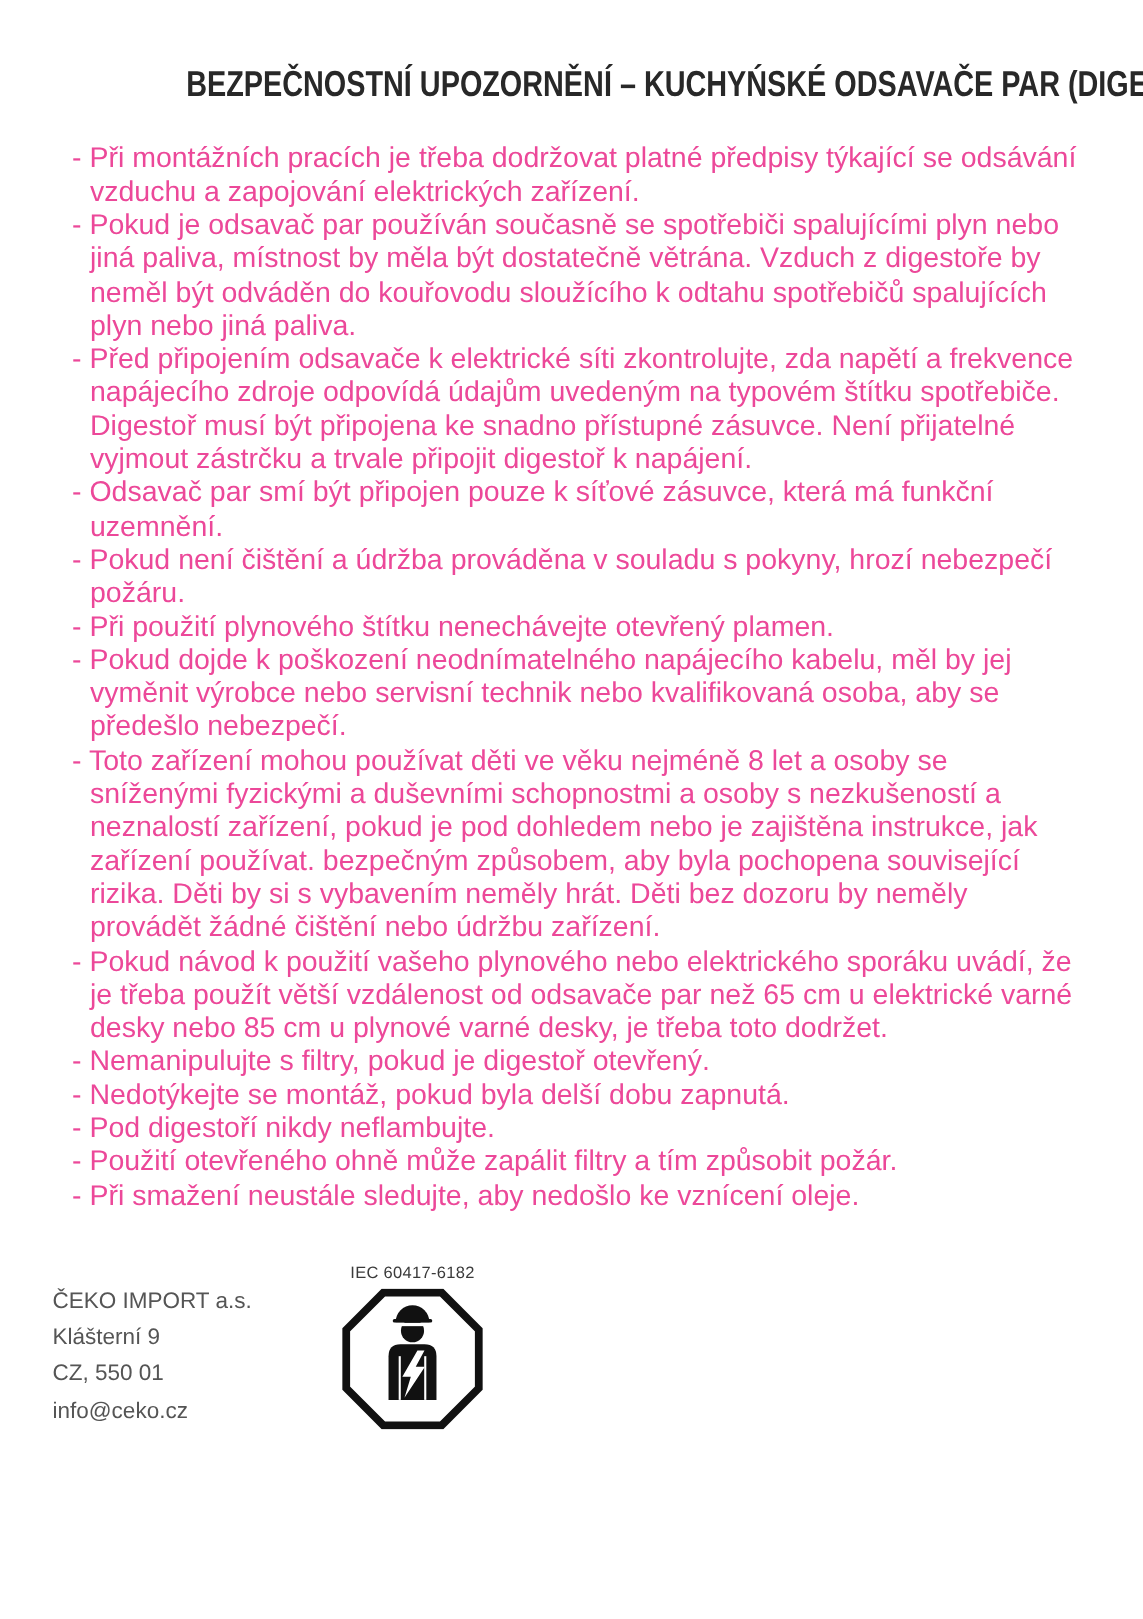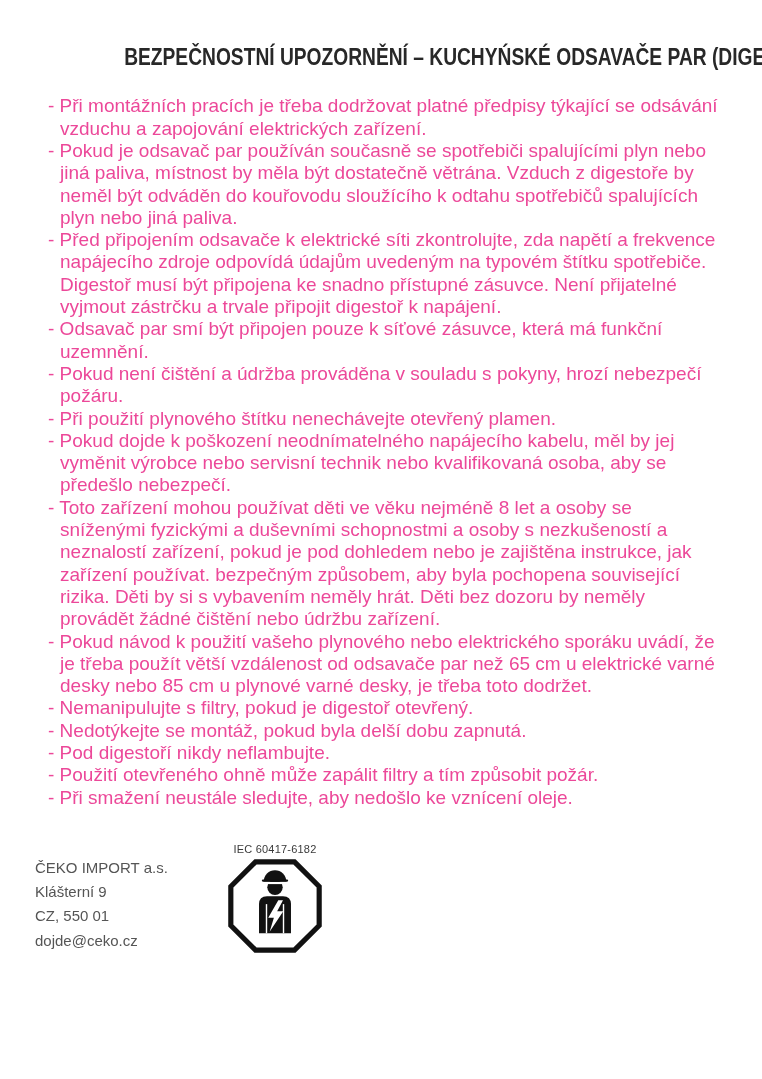--- a/index.html
+++ b/index.html
@@ -92,21 +92,21 @@
       <li>- Použití otevřeného ohně může zapálit filtry a tím způsobit požár.</li>
       <li>- Při smažení neustále sledujte, aby nedošlo ke vznícení oleje.</li>
     </ul>
 
   <div class="footer">
 
     <div class="company">
         <div class="company-line">ČEKO IMPORT a.s.</div>
         <div class="company-line">Klášterní 9</div>
         <div class="company-line">CZ, 550 01</div>
-        <div class="company-line">dojde@ceko.cz</div>
+        <div class="company-line">info@ceko.cz</div>
       </div>
 
     <div class="symbol-block">
       <div class="symbol-label">IEC 60417-6182</div>
       <svg class="symbol-svg" width="94" height="94" viewBox="0 0 100 100" aria-hidden="true">
 
         <polygon points="29.3,3 70.7,3 97,29.3 97,70.7 70.7,97 29.3,97 3,70.7 3,29.3" fill="#ffffff" stroke="#111111" stroke-width="5.5" stroke-linejoin="miter"></polygon>
 
         <circle cx="50" cy="30" r="8.2" fill="#111111"></circle>
 

